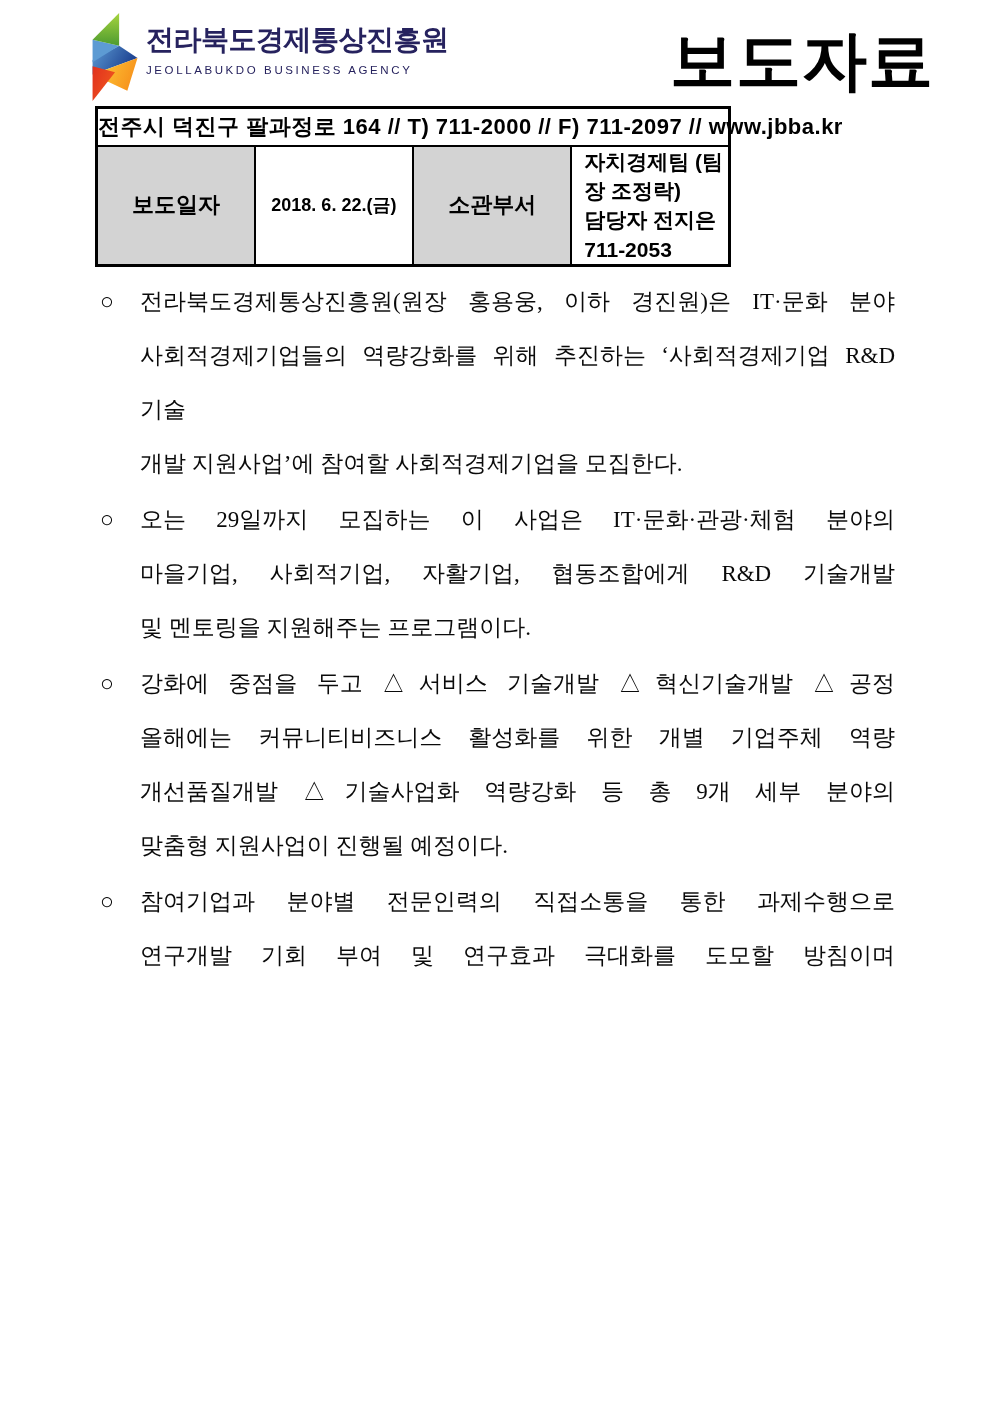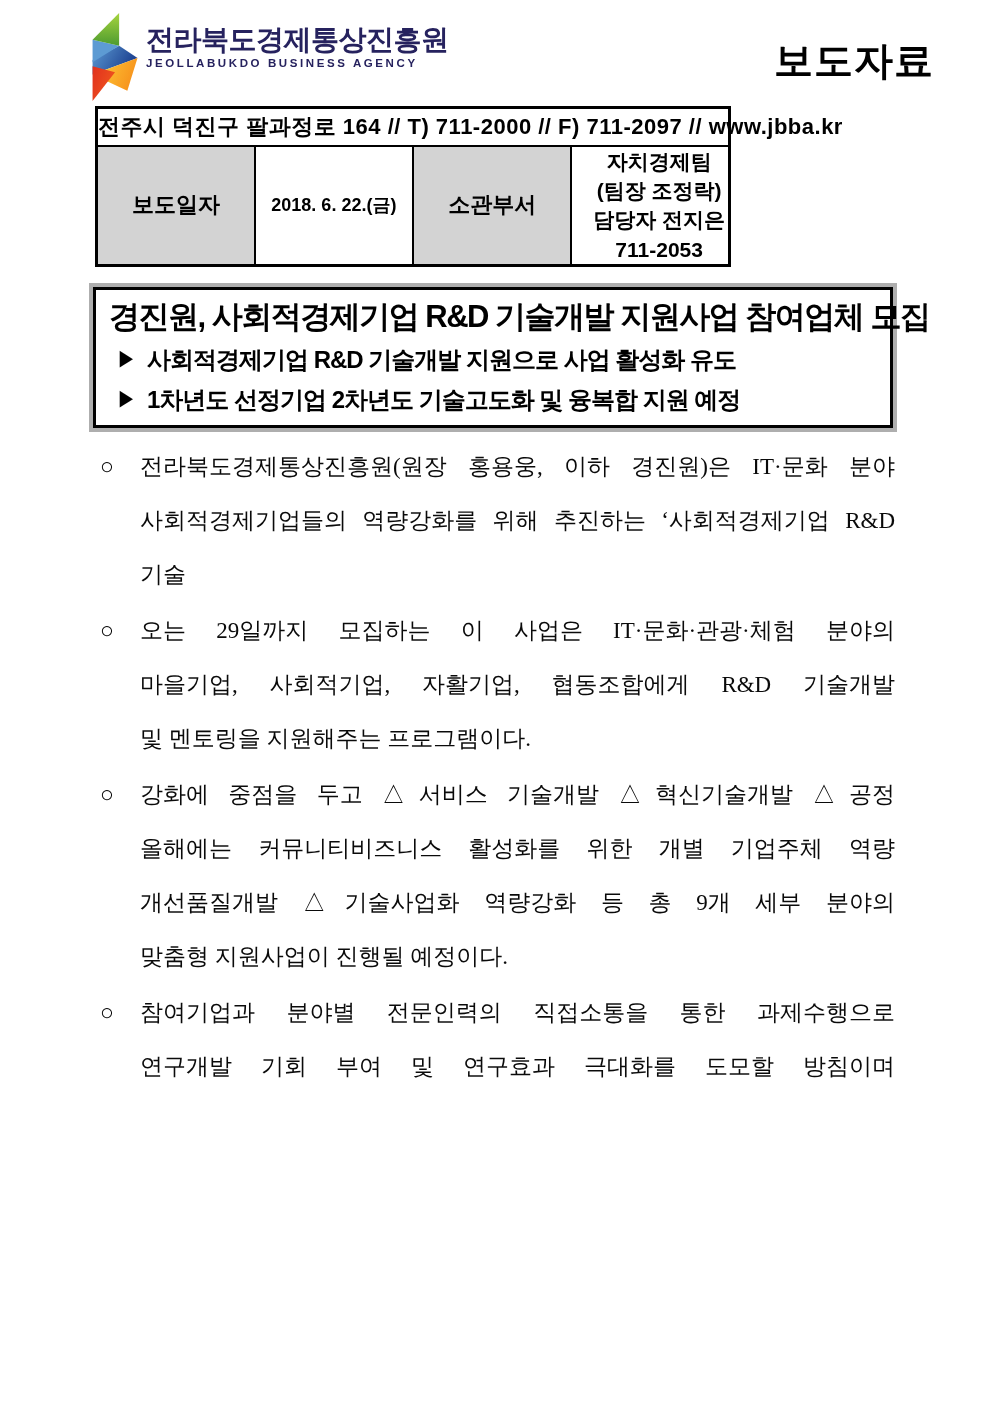--- a/index.html
+++ b/index.html
@@ -17,45 +17,45 @@
     padding: 12px 58px 0 86px; height: 100px;
   }
   .logo { display: flex; align-items: flex-start; }
   .logo-mark { width: 54px; height: 94px; flex: 0 0 auto; }
   .logo-text { margin: 16px 0 0 6px; }
   .logo-ko {
     font-size: 28px; font-weight: 800; color: #26225e;
     letter-spacing: -0.5px; line-height: 1.05; white-space: nowrap;
   }
   .logo-en {
-    font-size: 11.5px; font-weight: 700; color: #26225e;
-    letter-spacing: 2.6px; margin-top: 3px; white-space: nowrap;
+    font-size: 11.5px; font-weight: 400; color: #26225e;
+    letter-spacing: 2.6px; margin-top: 10px; white-space: nowrap;
   }
   .doc-type {
-    font-size: 39px; font-weight: 900; letter-spacing: 1px;
+    font-size: 65px; font-weight: 900; letter-spacing: 1px;
     margin-top: 8px; line-height: 1; white-space: nowrap;
   }
 
   
   .info-table {
     border-collapse: collapse; table-layout: fixed;
     width: 636px; margin: 6px 0 0 95px;
     border: 3px solid #000;
   }
   .info-table td { border: 2px solid #000; font-weight: 700; }
   .addr {
     height: 38px; text-align: center; font-size: 22px;
     letter-spacing: 0.5px; white-space: nowrap;
   }
   .cell-label {
     background: #d3d3d3; text-align: center;
     font-size: 22px; height: 62px;
   }
   .cell-date { text-align: center; font-size: 18px; }
-  .cell-dept { font-size: 21px; padding-left: 18px; line-height: 1.4; text-align: center; }
+  .cell-dept { font-size: 21px; padding-left: 12px; line-height: 1.4; }
   .col1 { width: 121px; margin-top: 12px; } .col2 { width: 203px; }
   .col3 { width: 107px; } .col4 { width: 363px; }
 
   
   .title-box {
     width: 808px; margin: 16px 0 0 89px;
     border: 4px solid #aeaeae;
   }
   .title-inner { border: 3px solid #000; background: #fff; padding: 9px 13px 10px; }
   .main-title {
@@ -134,37 +134,27 @@
       <td class="cell-date col2">2018. 6. 22.(금)</td>
       <td class="cell-label col3">소관부서</td>
       <td class="cell-dept col4">
         <div>자치경제팀 (팀장 조정락)</div>
         <div>담당자 전지은 711-2053</div>
       </td>
     </tr>
   </tbody>
     </table>
 
-  <div class="title-box">
-    <div class="title-inner">
-      <div class="main-title">경진원, 사회적경제기업 R&amp;D 기술개발 지원사업 참여업체 모집</div>
-      <div class="sub-bullet">
-        <span class="bmark">▶</span><span>사회적경제기업 R&amp;D 기술개발 지원으로 사업 활성화 유도</span>
-      </div>
-      <div class="sub-bullet">
-        <span class="bmark">▶</span><span>1차년도 선정기업 2차년도 기술고도화 및 융복합 지원 예정</span>
-      </div>
-    </div>
-  </div>
 
   <div class="body-text">
       <div class="para">
         <span class="pmarker">○</span>
         <div class="pline">전라북도경제통상진흥원(원장 홍용웅, 이하 경진원)은 IT·문화 분야</div>
         <div class="pline">사회적경제기업들의 역량강화를 위해 추진하는 ‘사회적경제기업 R&amp;D 기술</div>
+        <div class="pline lastline">개발 지원사업’에 참여할 사회적경제기업을 모집한다.</div>
       </div>
       <div class="para">
         <span class="pmarker">○</span>
         <div class="pline">오는 29일까지 모집하는 이 사업은 IT·문화·관광·체험 분야의</div>
         <div class="pline">마을기업, 사회적기업, 자활기업, 협동조합에게 R&amp;D 기술개발</div>
         <div class="pline lastline">및 멘토링을 지원해주는 프로그램이다.</div>
       </div>
       <div class="para">
         <span class="pmarker">○</span>
         <div class="pline">강화에 중점을 두고 △서비스 기술개발 △혁신기술개발 △공정</div>

